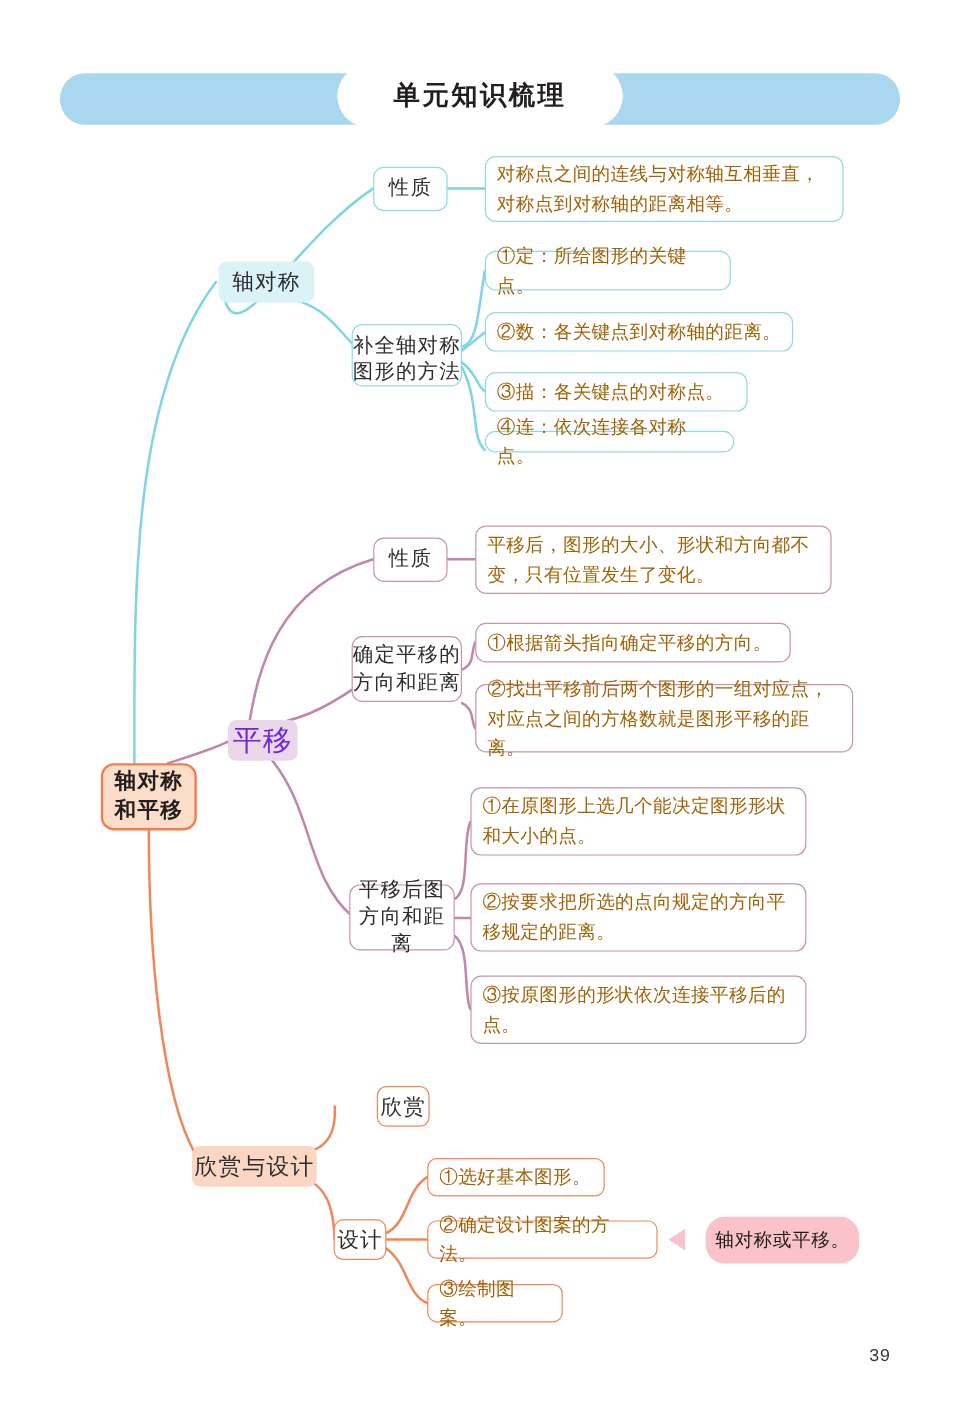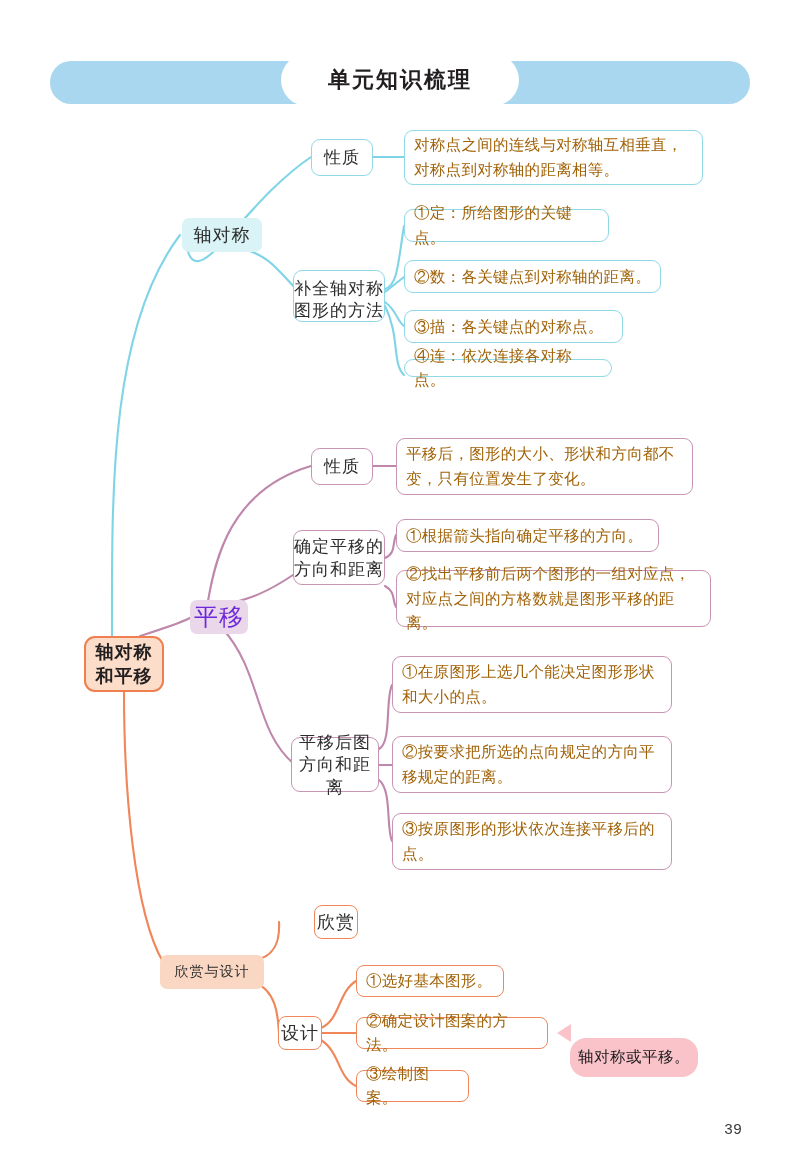--- a/index.html
+++ b/index.html
@@ -140,21 +140,21 @@
   }
   .pu-leaf {
     border: 1.6px solid #c794b4;
     border-radius: 9px;
   }
 
   
   .or-main {
     background: #fad7c2;
     border-radius: 7px;
-    font-size: 14px;
+    font-size: 19px;
     color: #2d2d2d;
     letter-spacing: 1px;
   }
   .or-sub {
     background: #ffffff;
     border: 1.6px solid #f08659;
     border-radius: 8px;
     font-size: 18px;
     color: #2d2d2d;
     letter-spacing: 1px;
@@ -308,17 +308,17 @@
   <div class="node or-sub" style="left:278px; top:1016px; width:44px; height:34px;">设计</div>
 
 
   <div class="leaf or-leaf" style="left:356px; top:965px; width:148px; height:32px;">①选好基本图形。</div>
 
   <div class="leaf or-leaf" style="left:356px; top:1017px; width:192px; height:32px;">②确定设计图案的方法。</div>
 
   <div class="leaf or-leaf" style="left:356px; top:1070px; width:113px; height:32px;">③绘制图案。</div>
 
   <div id="callout-tail" style="left:557px; top:1024px;"></div>
-  <div id="callout" style="left:570px; top:1014px; width:128px; height:39px;margin-top:24px;">轴对称或平移。</div>
+  <div id="callout" style="left:588px; top:1014px; width:128px; height:39px;">轴对称或平移。</div>
 
   <div id="page-number">39</div>
 
 </div>
 
 </body></html>

